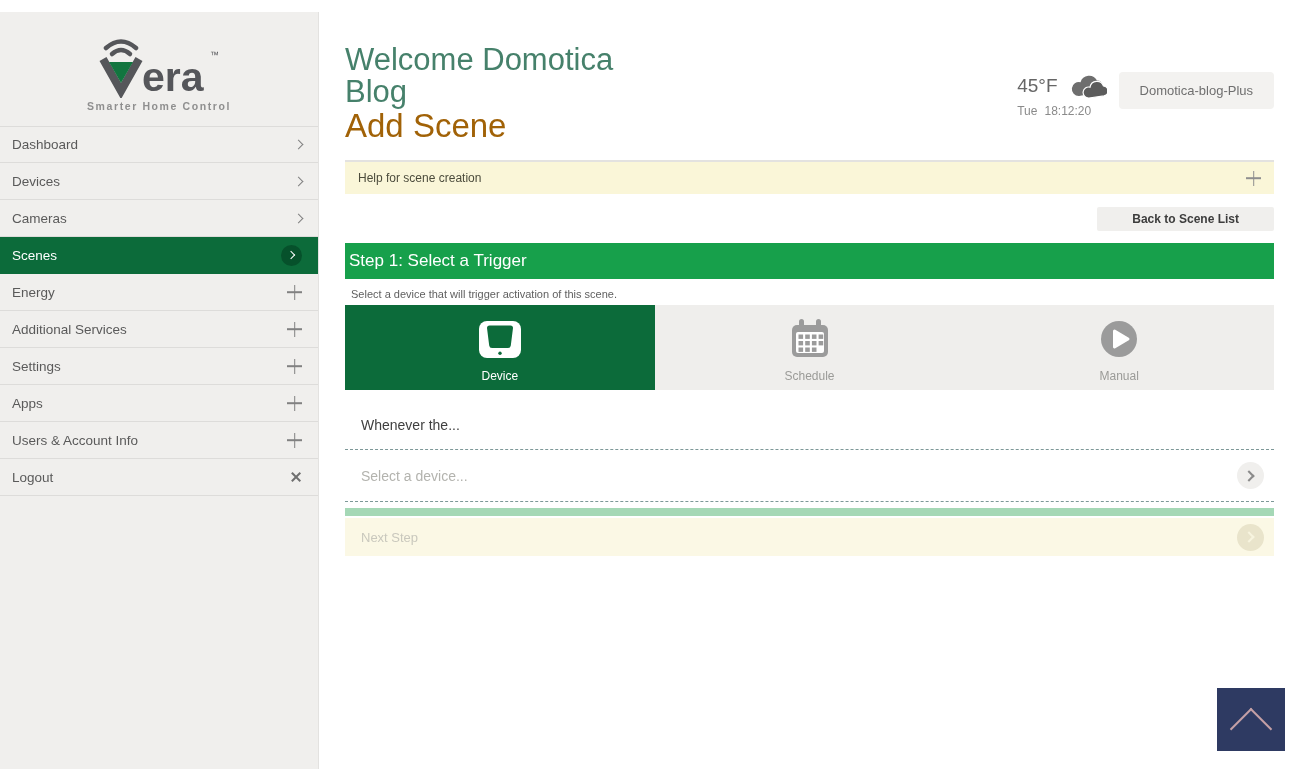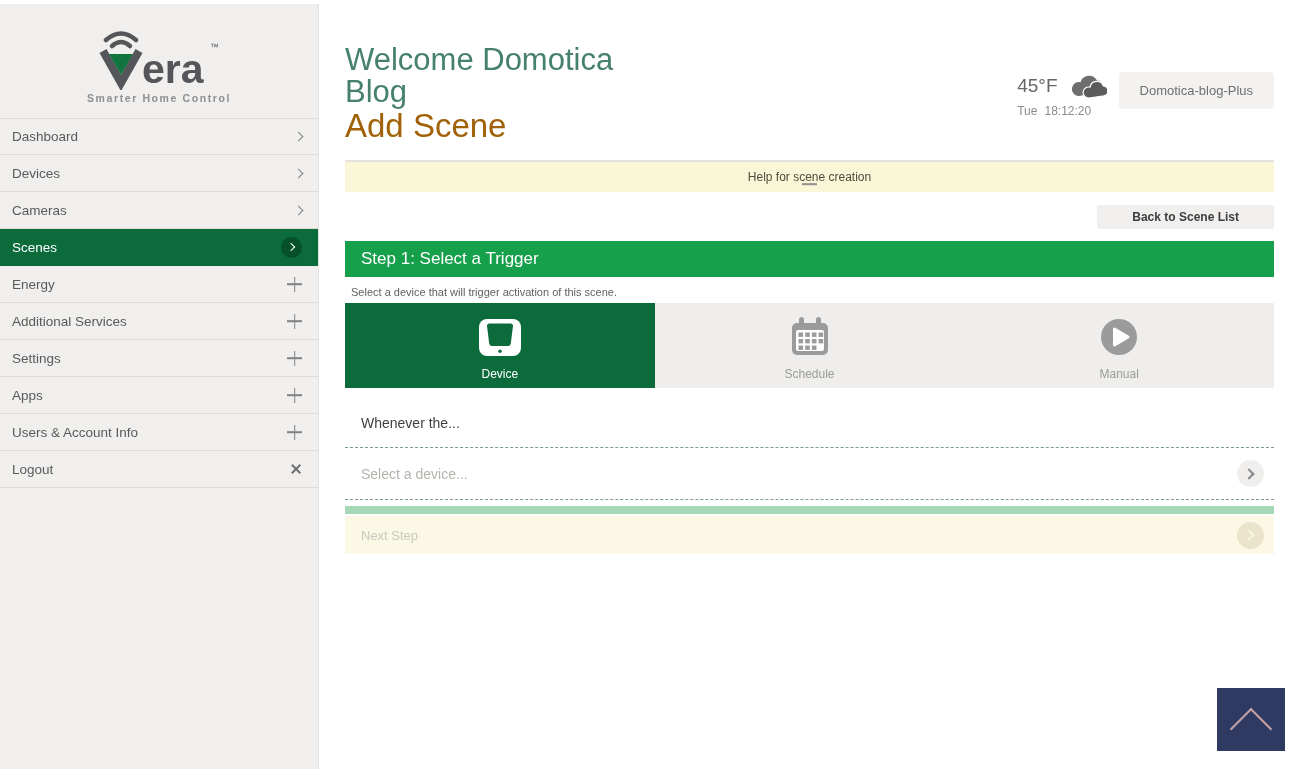--- a/index.html
+++ b/index.html
@@ -6,21 +6,21 @@
   html, body { width: 1300px; height: 769px; }
   body {
     font-family: "Liberation Sans", sans-serif;
     background: #ffffff;
     position: relative;
     overflow: hidden;
   }
 
   
   .sidebar {
-    position: absolute; left: 0; top: 4px; bottom: 0; width: 319px;
+    position: absolute; left: 0; top: 12px; bottom: 0; width: 319px;
     background: #f0efed; border-right: 1px solid #e3e2e0;
   }
   .logo-area {
     height: 114px; display: flex; flex-direction: column;
     align-items: center; justify-content: center; padding-top: 8px;
   }
   .logo-tagline {
     font-size: 10.5px; font-weight: bold; color: #8f8f8f;
     letter-spacing: 1.6px; margin-top: 2px;
   }
@@ -73,35 +73,35 @@
   .weather-bottom { display: flex; gap: 7px; font-size: 12px; color: #8a8a8a; margin-top: 5px; }
   .unit-btn {
     background: #f3f2f0; border: none; border-radius: 4px; height: 37px;
     padding: 0 21px; font-size: 13px; color: #6f6f6f;
     font-family: "Liberation Sans", sans-serif; cursor: pointer;
   }
 
   .topline { height: 2px; background: #e3e2e0; margin-top: 15px; }
   .help-bar {
     background: #faf6d8; height: 30px; display: flex; align-items: center;
-    justify-content: space-between; padding: 8px 13px; cursor: pointer; flex-direction: column;
+    justify-content: space-between; padding: 16px 13px; cursor: pointer;
   }
   .help-label { font-size: 12px; color: #4c4c3c; }
   .help-bar .plus-icon::before, .help-bar .plus-icon::after { background: #8f8f8f; }
 
   .back-row { display: flex; justify-content: flex-end; margin-top: 13px; }
   .back-btn {
     background: #f0efed; border: none; border-radius: 2px; height: 24px;
     padding: 0 35px; font-size: 12px; font-weight: bold; color: #3d3d3d;
     font-family: "Liberation Sans", sans-serif; cursor: pointer;
   }
 
   .step-bar {
     margin-top: 12px; background: #17a04b; color: #ffffff; height: 36px;
-    display: flex; align-items: center; padding-left: 16px; font-size: 17px;
+    display: flex; align-items: center; padding-left: 4px; font-size: 17px;
   }
   .subtext { margin: 9px 0 5px 6px; font-size: 11px; color: #5f5f5f; }
 
   .tiles { display: flex; }
   .tile {
     flex: 1; height: 85px; background: #efeeec; cursor: pointer;
     display: flex; flex-direction: column; align-items: center; justify-content: flex-end;
     padding-bottom: 7px;
   }
   .tile.selected { background: #0c6b3a; }

